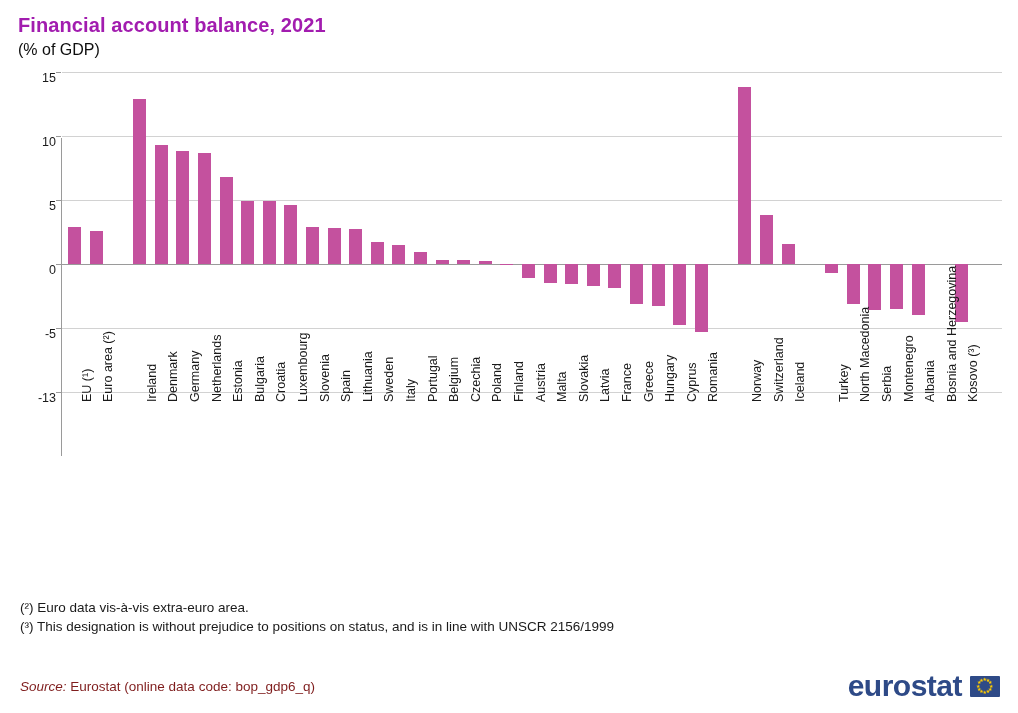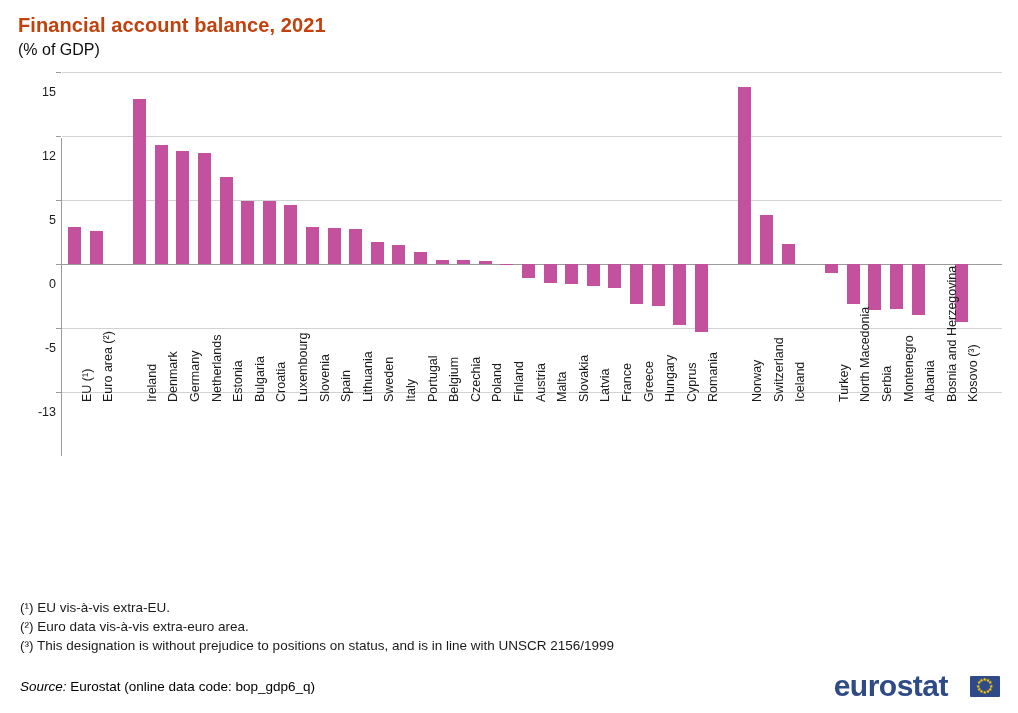--- a/index.html
+++ b/index.html
@@ -21,21 +21,21 @@
     height: 713px;
   }
   
   .title {
     position: absolute;
     left: 18px;
     top: 14px;
     font-size: 20px;
     font-weight: bold;
     letter-spacing: 0.1px;
-    color: #c2410c;
+    color: #a21caf;
   }
   .subtitle {
     position: absolute;
     left: 18px;
     top: 41px;
     font-size: 16px;
     color: #0e0e0e;
   }
   
   #plot-wrap {
@@ -79,21 +79,21 @@
     right: 0;
     width: 44px;
     text-align: right;
     font-size: 12.5px;
     color: #1a1a1a;
     transform: translateY(-50%);
   }
   #ylabels {
     position: absolute;
     left: 0;
-    top: 20px;
+    top: 6px;
     width: 56px;
     height: 320px;
   }
   .tickmark {
     position: absolute;
     left: 56px;
     width: 5px;
     height: 1px;
     background: #9a9a9a;
   }
@@ -122,33 +122,33 @@
     color: #1a1a1a;
   }
   .footnotes div {
     white-space: pre;
   }
   .source {
     position: absolute;
     left: 20px;
     top: 679px;
     font-size: 13.5px;
-    color: #000000;
+    color: #7f1d1d;
   }
   .source em {
     font-style: italic;
   }
   
   #logo {
     position: absolute;
     right: 18px;
     bottom: 12px;
     display: flex;
     align-items: center;
-    gap: 22px;
+    gap: 8px;
   }
   #logo .wordmark {
     font-size: 30px;
     font-weight: bold;
     color: #2e4a87;
     letter-spacing: -0.5px;
     line-height: 1;
   }
   #logo .eu-flag {
     width: 30px;
@@ -168,21 +168,21 @@
 <body>
 
 <div id="page">
 
   <div class="title">Financial account balance, 2021</div>
   <div class="subtitle">(% of GDP)</div>
 
   <div id="plot-wrap">
     <div id="ylabels">
         <div class="ytick-label" style="top: 6px;">15</div>
-        <div class="ytick-label" style="top: 70px;">12</div>
+        <div class="ytick-label" style="top: 70px;">10</div>
         <div class="ytick-label" style="top: 134px;">5</div>
         <div class="ytick-label" style="top: 198px;">0</div>
         <div class="ytick-label" style="top: 262px;">-5</div>
         <div class="ytick-label" style="top: 326px;">-13</div>
       </div>
     <div class="axis-vert"></div>
     <div id="plot">
         <div class="gridline" style="top: 0px;"></div>
         <div class="gridline" style="top: 64px;"></div>
         <div class="gridline" style="top: 128px;"></div>
@@ -272,21 +272,20 @@
       <div class="cat-label" style="left: 836.7px; top: 402px;">Turkey</div>
       <div class="cat-label" style="left: 858.3px; top: 402px;">North Macedonia</div>
       <div class="cat-label" style="left: 879.9px; top: 402px;">Serbia</div>
       <div class="cat-label" style="left: 901.5px; top: 402px;">Montenegro</div>
       <div class="cat-label" style="left: 923.1px; top: 402px;">Albania</div>
       <div class="cat-label" style="left: 944.7px; top: 402px;">Bosnia and Herzegovina</div>
       <div class="cat-label" style="left: 966.3px; top: 402px;">Kosovo (³)</div>
     </div>
 
   <div class="footnotes">
-    <div>(¹) EU vis-à-vis extra-EU.</div>
     <div>(²) Euro data vis-à-vis extra-euro area.</div>
     <div>(³) This designation is without prejudice to positions on status, and is in line with UNSCR 2156/1999</div>
   </div>
 
   <div class="source">
     <em>Source:</em>
     <span>Eurostat (online data code: bop_gdp6_q)</span>
   </div>
 
   <div id="logo">

